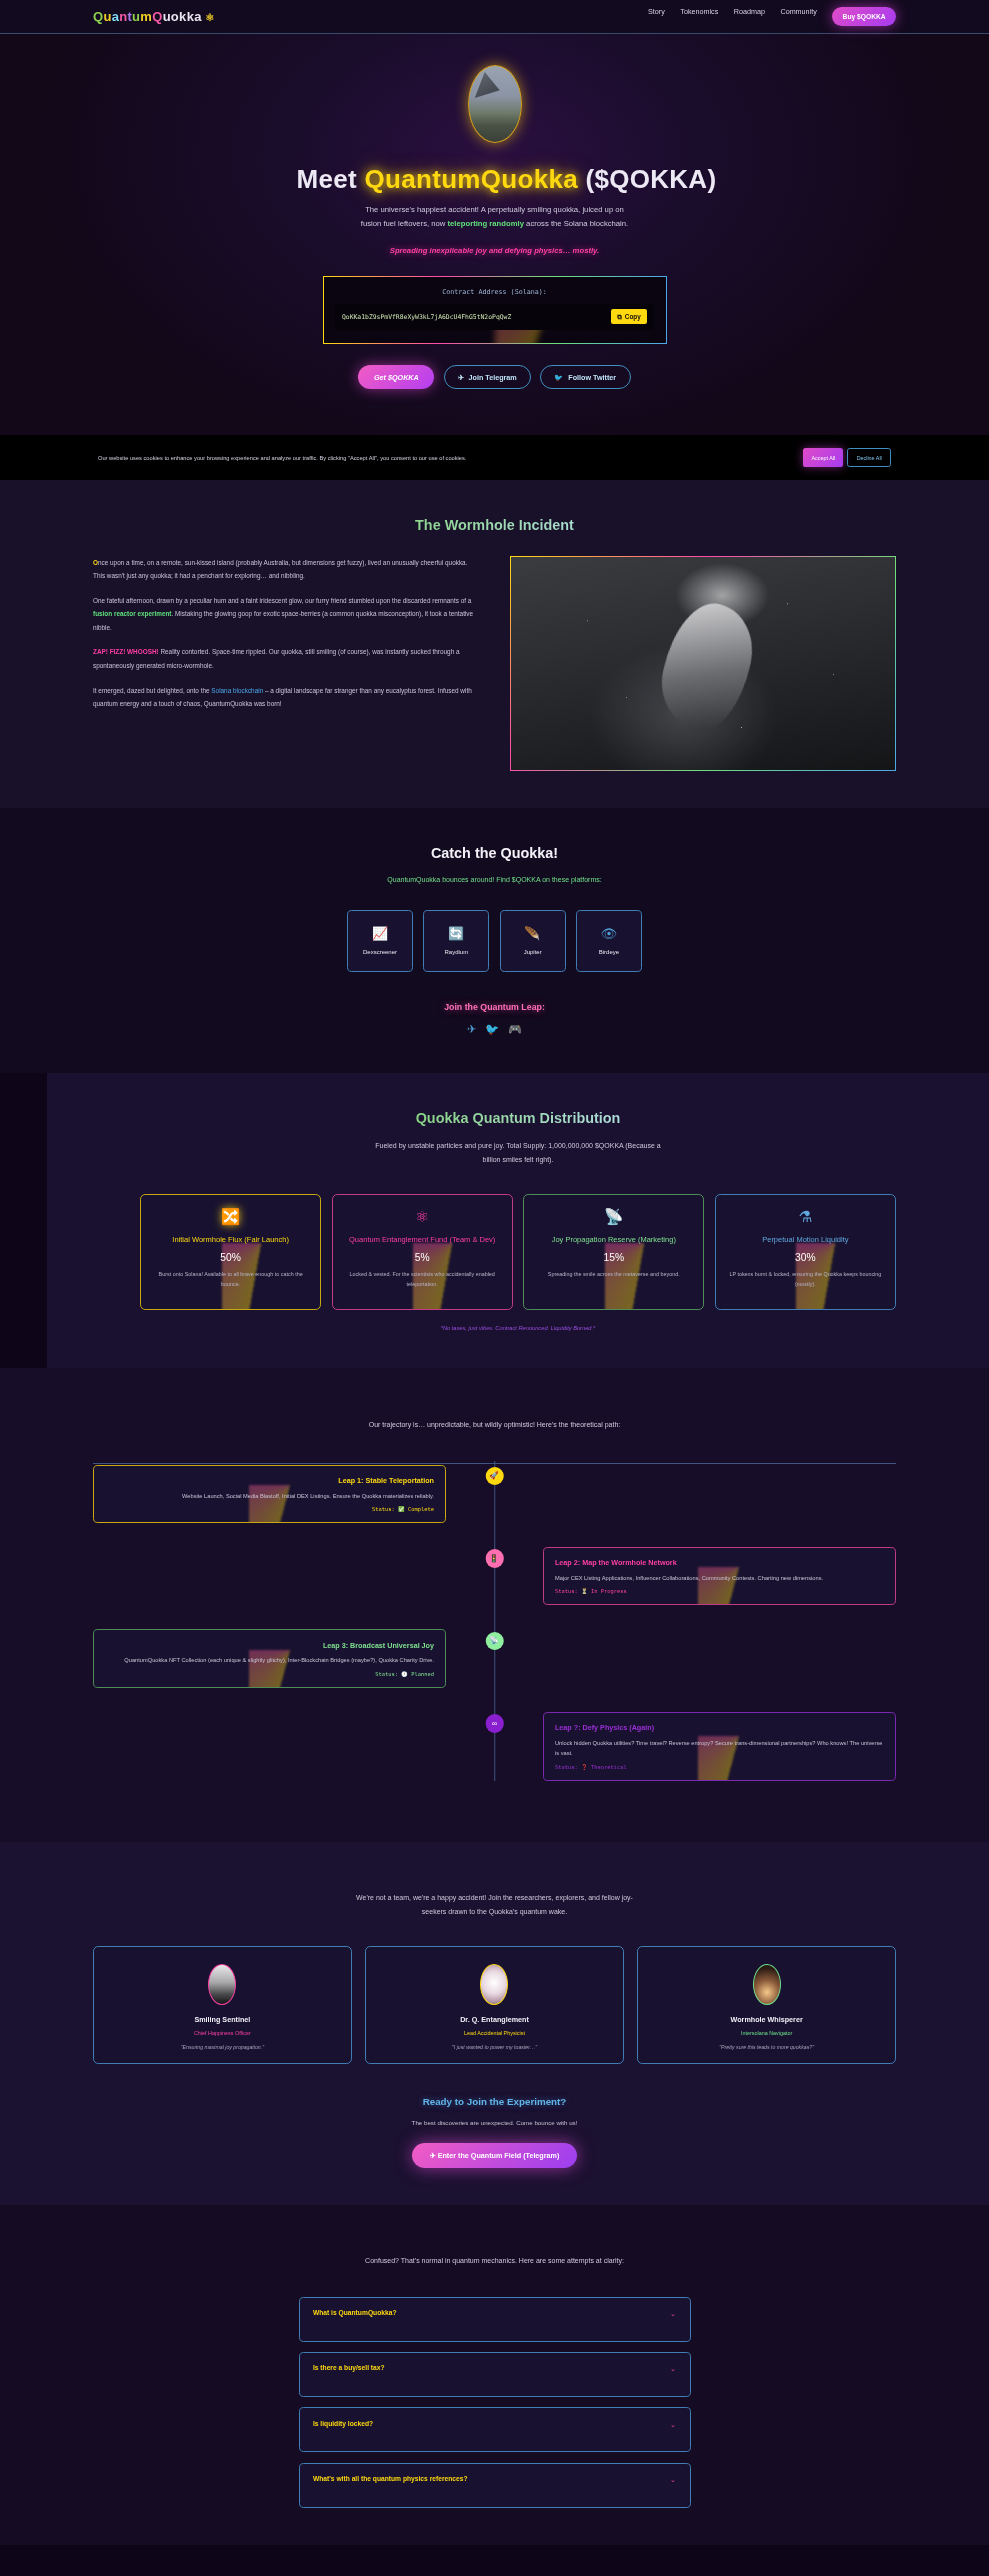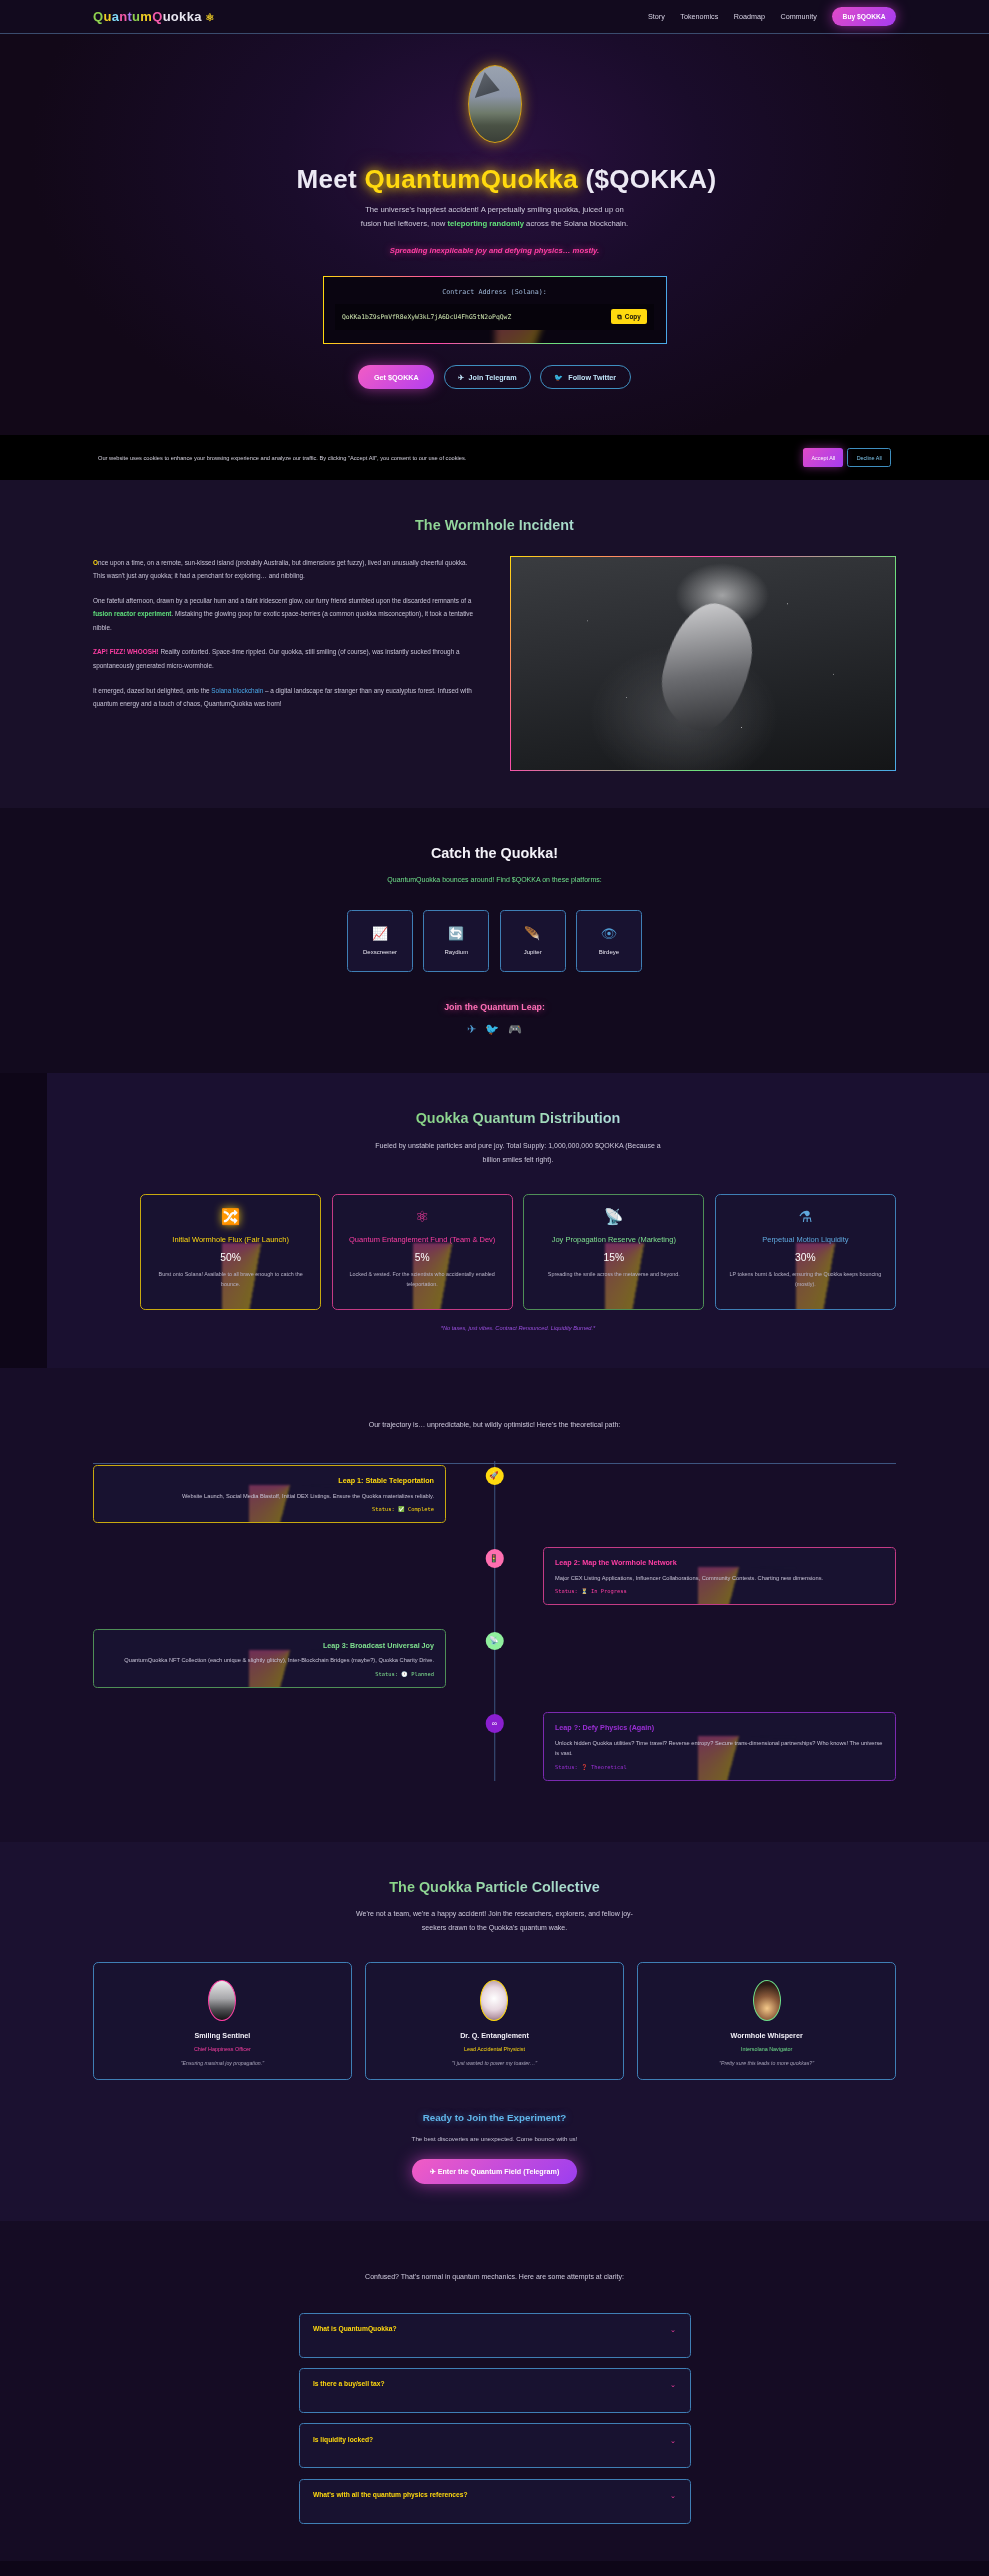--- a/index.html
+++ b/index.html
@@ -21,21 +21,21 @@
     padding: 0 93px;
     border-bottom: 0.5px solid #3a4c6e;
     position: relative;
     z-index: 50;
   }
   .logo { font-size: 13px; font-weight: bold; letter-spacing: 0.3px; display:flex; align-items:center; gap:3.6px;}
   .logo .q1 { color:#8fd14f; } .logo .u1{color:#f2d024;} .logo .a1{color:#7fd8f5;}
   .logo .n1{color:#f25aa8;} .logo .t1{color:#a77bf0;} .logo .u2{color:#8fd14f;}
   .logo .m1{color:#f2d024;} .logo .Q2{color:#f25aa8;} .logo .uo{color:#e8e6f0;}
   .logo-atom { color:#f2d024; font-size:10.3px; }
-  .nav-right { display:flex; align-items:center; gap:15.5px; }
+  .nav-right { display:flex; align-items:flex-start; gap:15.5px; }
   .nav-link { color:#d7d3e4; font-size:7.2px; text-decoration:none; cursor:pointer; }
   .nav-cta {
     background: linear-gradient(135deg,#e04bc8,#a63cf0);
     color:#fff; font-size:6.7px; font-weight:bold;
     padding:5.7px 10.3px; border-radius:15.5px; border:none; cursor:pointer;
     box-shadow:0 0 12.4px rgba(214,60,210,.65);
   }
 
   
   .hero {
@@ -97,21 +97,21 @@
   .copy-btn {
     background:#ffd90f; color:#16100a; border:none; border-radius:2.1px;
     padding:3.6px 6.2px; font-size:6.4px; font-weight:bold; cursor:pointer;
     display:flex; align-items:center; gap:3.1px;
   }
 
   .hero-btns { display:flex; justify-content:center; gap:9.3px; margin-top:20.6px; }
   .btn-primary {
     background:linear-gradient(135deg,#f25cc4,#b43ef0); color:#fff;
     font-size:7.2px; font-weight:bold; padding:6.7px 15.5px; border:none;
-    border-radius:15.5px; cursor:pointer; box-shadow:0 0 13.4px rgba(220,70,200,.6);
+    border-radius:15.5px; cursor:pointer; box-shadow:0 0 13.4px rgba(220,70,200,.6);font-style:italic;
   }
   .btn-outline {
     background:transparent; color:#bfe3f7; font-size:7.2px; font-weight:bold;
     padding:6.7px 13.4px; border:0.8px solid #3f8fc0; border-radius:15.5px; cursor:pointer;
     display:flex; align-items:center; gap:4.6px;
   }
 
   
   .cookie {
     background:#000; padding:12.4px 98px; display:flex;
@@ -468,21 +468,20 @@
           <span>Status:</span>
           <span>❓</span>
           <span>Theoretical</span>
         </div>
       </div>
     </div>
   </div>
 </div>
 
 <div class="sec sec-e">
-  <div class="sec-title">The Quokka Particle Collective</div>
   <div class="sec-sub">We're not a team, we're a happy accident! Join the researchers, explorers, and fellow joy-seekers drawn to the Quokka's quantum wake.</div>
   <div class="team-grid">
     <div class="team-card">
       <div class="team-av" style="border-color:#ff3fa4;background:linear-gradient(180deg,#e9e9ea,#a8a8ab 45%,#4a4a4d 75%,#141416)"></div>
       <div class="team-name">Smiling Sentinel</div>
       <div class="team-role" style="color:#ff3fa4">Chief Happiness Officer</div>
       <div class="team-quote">"Ensuring maximal joy propagation."</div>
     </div>
     <div class="team-card">
       <div class="team-av" style="border-color:#ffd90f;background:radial-gradient(circle at 50% 45%,#fff,#e8d8e0 45%,#b89aa8 75%,#6d5a66)"></div>

